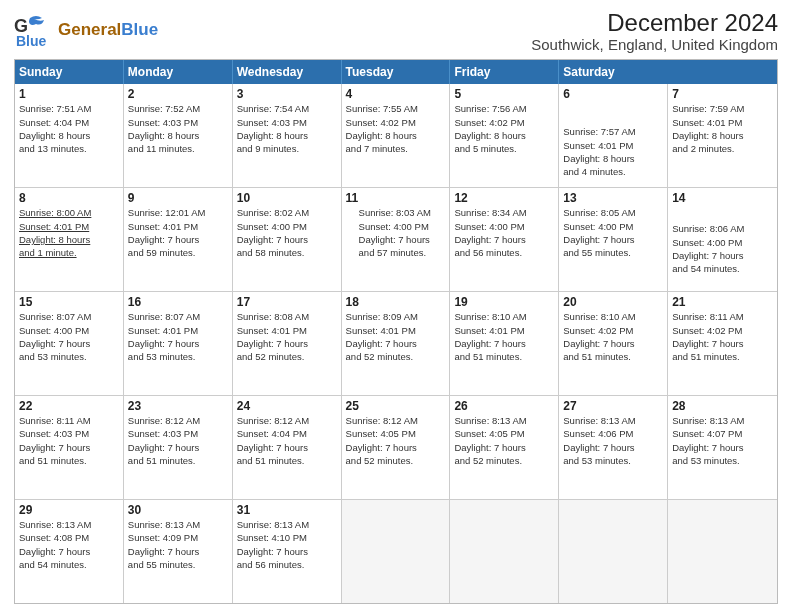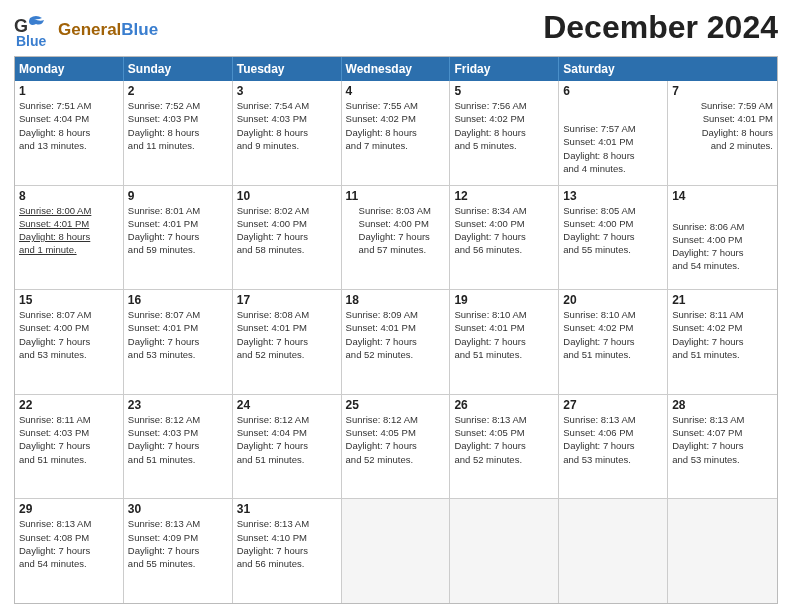--- a/index.html
+++ b/index.html
@@ -21,22 +21,22 @@
     .header {
       display: flex;
       align-items: flex-start;
       justify-content: space-between;
       margin-bottom: 6px;
     }
     .title-block {
       text-align: right;
     }
     .main-title {
-      font-size: 32px;
-      font-weight: bold;
+      font-size: 24px;
+      font-weight: normal;
       color: #222;
       line-height: 1.1;
     }
     .subtitle {
       font-size: 15px;
       color: #444;
     }
     .calendar {
       flex: 1;
       display: flex;
@@ -110,29 +110,30 @@
         <text x="2" y="36" font-size="14" font-weight="bold" fill="#3a7ecf" font-family="Arial">Blue</text>
       </svg>
       <div>
         <div style="font-size:17px;font-weight:bold;color:#333;line-height:1.1;">
           <span style="color:#a16207;">General</span><span style="color:#3a7ecf;">Blue</span>
         </div>
       </div>
     </div>
     <div class="title-block">
       <div class="main-title">December 2024</div>
+      <div class="subtitle">Southwick, England, United Kingdom</div>
     </div>
   </div>
 
   <div class="calendar">
     <div class="cal-header">
+      <div class="cal-header-cell">Sunday</div>
       <div class="cal-header-cell">Monday</div>
-      <div class="cal-header-cell">Sunday</div>
+      <div class="cal-header-cell">Wednesday</div>
       <div class="cal-header-cell">Tuesday</div>
-      <div class="cal-header-cell">Wednesday</div>
       <div class="cal-header-cell">Friday</div>
       <div class="cal-header-cell">Saturday</div>
     </div>
     <div class="cal-body" id="cal-body">
     <div class="cal-row">
           <div class="cal-cell">
             <span class="day-num">1</span>
             <div class="day-info" style="white-space: pre-line;">Sunrise: 7:51 AM
 Sunset: 4:04 PM
 Daylight: 8 hours
@@ -168,37 +169,37 @@
           </div>
           <div class="cal-cell">
             <span class="day-num">6</span>
             <div class="day-info" style="white-space: pre-line; margin-top: 24px;">Sunrise: 7:57 AM
 Sunset: 4:01 PM
 Daylight: 8 hours
 and 4 minutes.</div>
           </div>
           <div class="cal-cell">
             <span class="day-num">7</span>
-            <div class="day-info" style="white-space: pre-line; text-align: right;">Sunrise: 7:59 AM
+            <div class="day-info" style="white-space: pre-line;">Sunrise: 7:59 AM
 Sunset: 4:01 PM
 Daylight: 8 hours
 and 2 minutes.</div>
           </div>
         </div>
         <div class="cal-row">
           <div class="cal-cell">
             <span class="day-num">8</span>
             <div class="day-info" style="white-space: pre-line; text-decoration: underline;">Sunrise: 8:00 AM
 Sunset: 4:01 PM
 Daylight: 8 hours
 and 1 minute.</div>
           </div>
           <div class="cal-cell">
             <span class="day-num">9</span>
-            <div class="day-info" style="white-space: pre-line;">Sunrise: 8:01 AM
+            <div class="day-info" style="white-space: pre-line;">Sunrise: 12:01 AM
 Sunset: 4:01 PM
 Daylight: 7 hours
 and 59 minutes.</div>
           </div>
           <div class="cal-cell">
             <span class="day-num">10</span>
             <div class="day-info" style="white-space: pre-line;">Sunrise: 8:02 AM
 Sunset: 4:00 PM
 Daylight: 7 hours
 and 58 minutes.</div>

